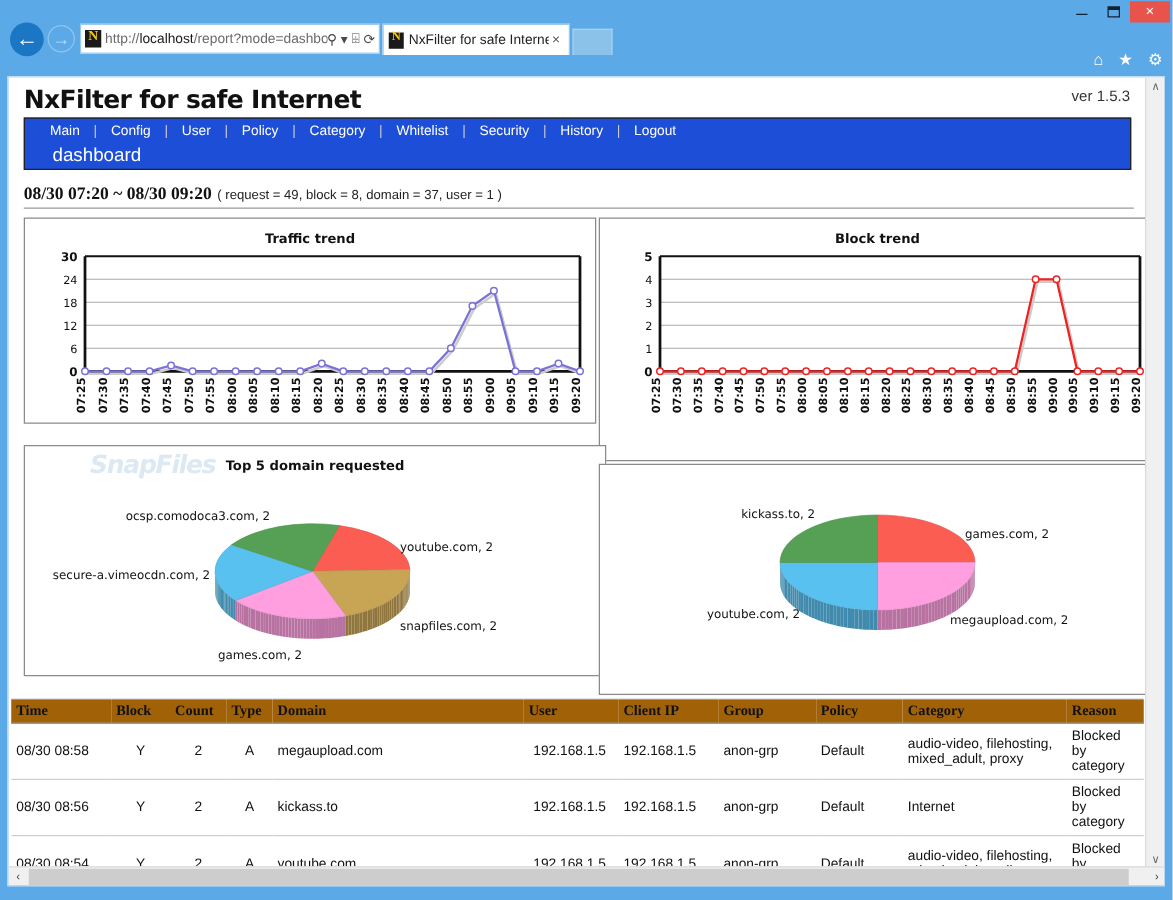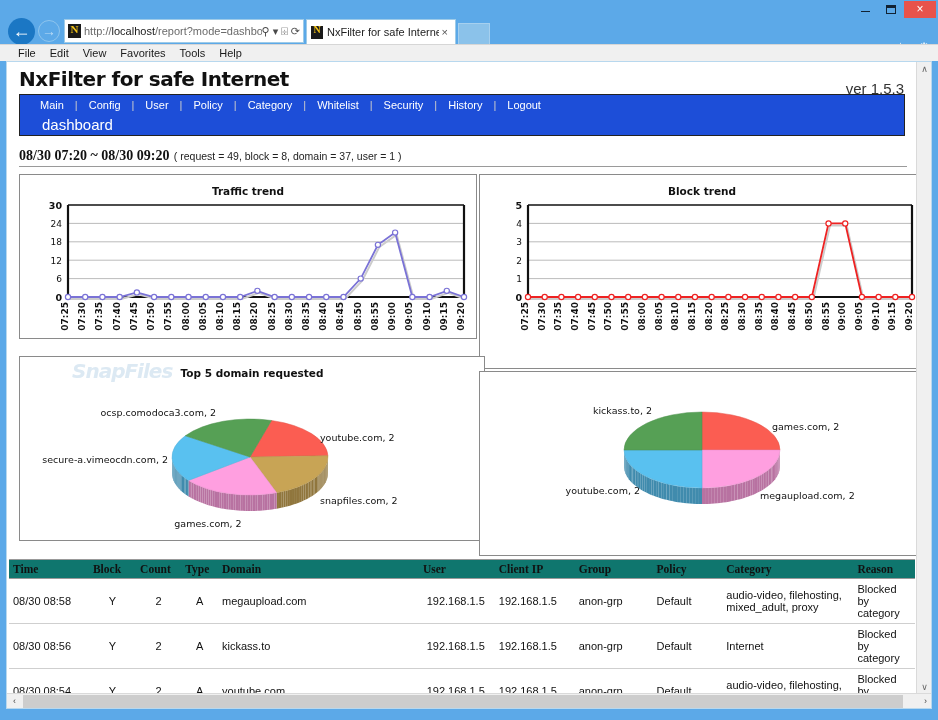--- a/index.html
+++ b/index.html
@@ -71,21 +71,21 @@
   .hscroll .arr { position:absolute; top:0; width:15px; height:15px; text-align:center; font-size:9px;
                   color:#444; line-height:15px; }
   .hscroll .arr.lt { left:0; } .hscroll .arr.rt { right:0; }
   .hscroll .thumb { position:absolute; left:16px; top:1px; width:880px; height:13px; background:#CDCDCD; }
 
   .page { position:absolute; left:0; top:0; width:911px; height:633px; padding:0; overflow:hidden; }
 
   
   .site-title { position:absolute; left:12px; top:5px; font-family:"DejaVu Sans", sans-serif;
                 font-weight:bold; font-size:20px; color:#111; letter-spacing:-0.5px; }
-  .site-ver { position:absolute; right:14px; top:18px; font-size:15px; color:#333; }
+  .site-ver { position:absolute; right:14px; top:8px; font-size:12px; color:#333; }
 
   .navbar { position:absolute; left:12px; top:32px; width:886px; height:42px; background:#1d4ed8;
             border:1px solid #222; }
   .navbar .row1 { position:absolute; left:0; top:4px; display:flex; align-items:center;
                   padding-left:18px; font-size:11px; color:#fff; }
   .navbar .row1 a { color:#fff; text-decoration:none; padding:0 2px; }
   .navbar .sep { color:#ccc; padding:0 9px; }
   .navbar .row2 { position:absolute; left:22px; top:21px; font-size:15px; color:#fff; }
 
   .summary { position:absolute; left:12px; top:84px; width:886px; }
@@ -102,21 +102,21 @@
   #panel-pie1    { left:12px; top:294px; width:466px; height:185px; }
   #panel-pie2    { left:472px; top:309px; width:446px; height:185px; }
 
   .watermark { position:absolute; left:52px; top:2px; font-family:"DejaVu Sans", sans-serif;
                font-style:italic; font-weight:bold; font-size:20px; color:#DCE9F3;
                letter-spacing:-1px; pointer-events:none; }
 
   
   .logtable { position:absolute; left:2px; top:497px; width:906px; font-family:"Liberation Serif", serif;
               border-collapse:collapse; font-size:11px; }
-  .logtable th { background:#0f766e; font-size:11.5px; color:#111; text-align:left; font-weight:bold;
+  .logtable th { background:#a16207; font-size:11.5px; color:#111; text-align:left; font-weight:bold;
                  padding:3px 4px; border-top:1px solid #999; border-bottom:1px solid #999; }
   .logtable td { padding:4px 4px; font-size:11px; color:#111; border-bottom:1px solid #CFCFCF;
                  vertical-align:middle; font-family:"Liberation Sans", sans-serif; }
   .logtable td.c { text-align:center; }
   .logtable td.r { text-align:right; padding-right:10px; }
   .nowrapcell { white-space:nowrap; }
 </style>
 </head>
 <body>
 
@@ -158,28 +158,20 @@
       <div class="newtab"></div>
     </div>
 
     <div class="chrome-icons">
       <span>⌂</span>
       <span>★</span>
       <span>⚙</span>
     </div>
   </div>
 
-  <div class="menubar">
-    <span>File</span>
-    <span>Edit</span>
-    <span>View</span>
-    <span>Favorites</span>
-    <span>Tools</span>
-    <span>Help</span>
-  </div>
 
   <div class="viewport">
     <div class="page">
 
       <div class="site-title">NxFilter for safe Internet</div>
       <div class="site-ver">ver 1.5.3</div>
 
       <div class="navbar">
         <div class="row1">
           <a>Main</a>

